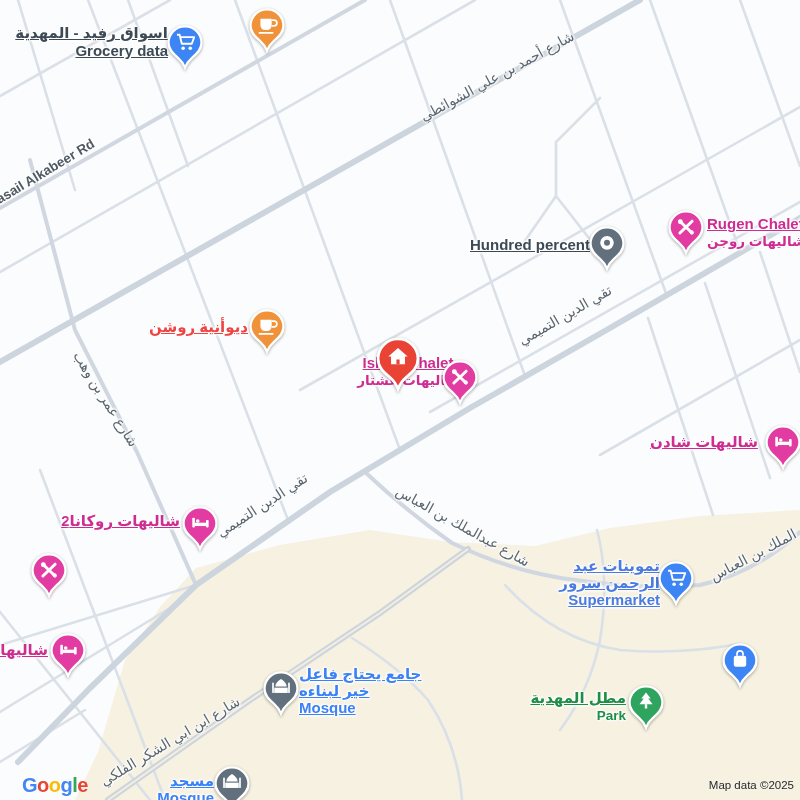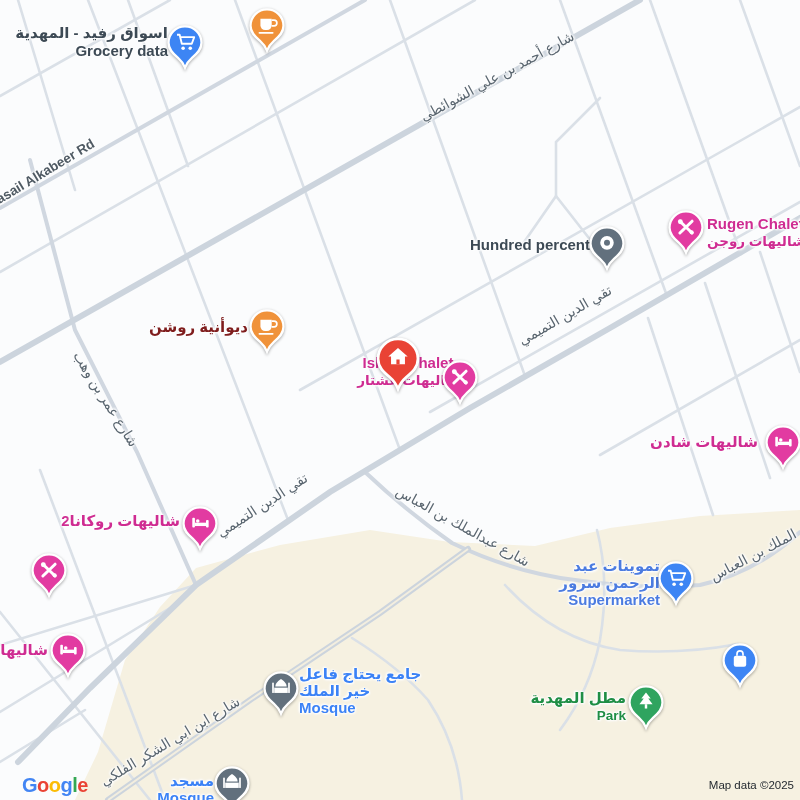--- a/index.html
+++ b/index.html
@@ -7,23 +7,23 @@
          font-family:"Liberation Sans","DejaVu Sans",sans-serif;}
   .stage svg.basemap{position:absolute;left:0;top:0;}
   
   .rlabel{position:absolute;color:#5a6670;font-size:14px;white-space:nowrap;text-align:center;
           text-shadow:0 0 2px #fff,0 0 3px #fff,0 0 4px #fff,1px 1px 2px #fff,-1px -1px 2px #fff;
           pointer-events:none;}
   .rlabel.en{font-size:13.5px;font-weight:bold;color:#4f5a63;}
   
   .plabel{position:absolute;font-weight:bold;line-height:18px;white-space:nowrap;
           text-shadow:0 0 2px #fff,0 0 3px #fff,0 0 4px #fff,1px 1px 2px #fff,-1px -1px 2px #fff;}
-  .plabel .l1{font-size:15px;display:block;}
+  .plabel .l1{font-size:15px;display:block;text-decoration:underline;}
   .plabel .l2{font-size:13.5px;display:block;font-weight:bold;}
-  .dark{color:#3d4a55;} .pink{color:#cf2c92;} .orange{color:#7f1d1d;}
+  .dark{color:#3d4a55;} .pink{color:#cf2c92;} .orange{color:#ef4444;}
   .blue{color:#4b7be0;} .green{color:#1f8e45;} .slate{color:#3b82f6;}
   
   .pin{position:absolute;filter:drop-shadow(0 1.5px 1.5px rgba(0,0,0,.35));}
   
   .glogo{position:absolute;left:22px;top:774px;font-size:20px;font-weight:bold;letter-spacing:-.5px;}
   .attr{position:absolute;right:6px;top:779px;font-size:11.5px;color:#242a30;}
 </style>
 </head>
 <body>
 
@@ -122,21 +122,21 @@
   </div>
 
   <div class="plabel blue" style="left:538px;top:557px;width:122px;text-align:right;line-height:17px;">
     <span class="l1" dir="rtl">تموينات عبد</span>
     <span class="l1" dir="rtl">الرحمن سرور</span>
     <span class="l1">Supermarket</span>
   </div>
 
   <div class="plabel slate" style="left:299px;top:665px;width:150px;text-align:left;line-height:17px;">
     <span class="l1" dir="rtl" style="text-align:left;">جامع يحتاج فاعل</span>
-    <span class="l1" dir="rtl" style="text-align:left;">خير الملك</span>
+    <span class="l1" dir="rtl" style="text-align:left;">خير لبناءه</span>
     <span class="l1">Mosque</span>
   </div>
 
   <div class="plabel green" style="left:518px;top:689px;width:108px;text-align:right;">
     <span class="l1" dir="rtl">مطل المهدية</span>
     <span class="l2">Park</span>
   </div>
 
   <div class="plabel slate" style="left:128px;top:772px;width:86px;text-align:right;line-height:17px;">
     <span class="l1" dir="rtl">مسجد</span>

